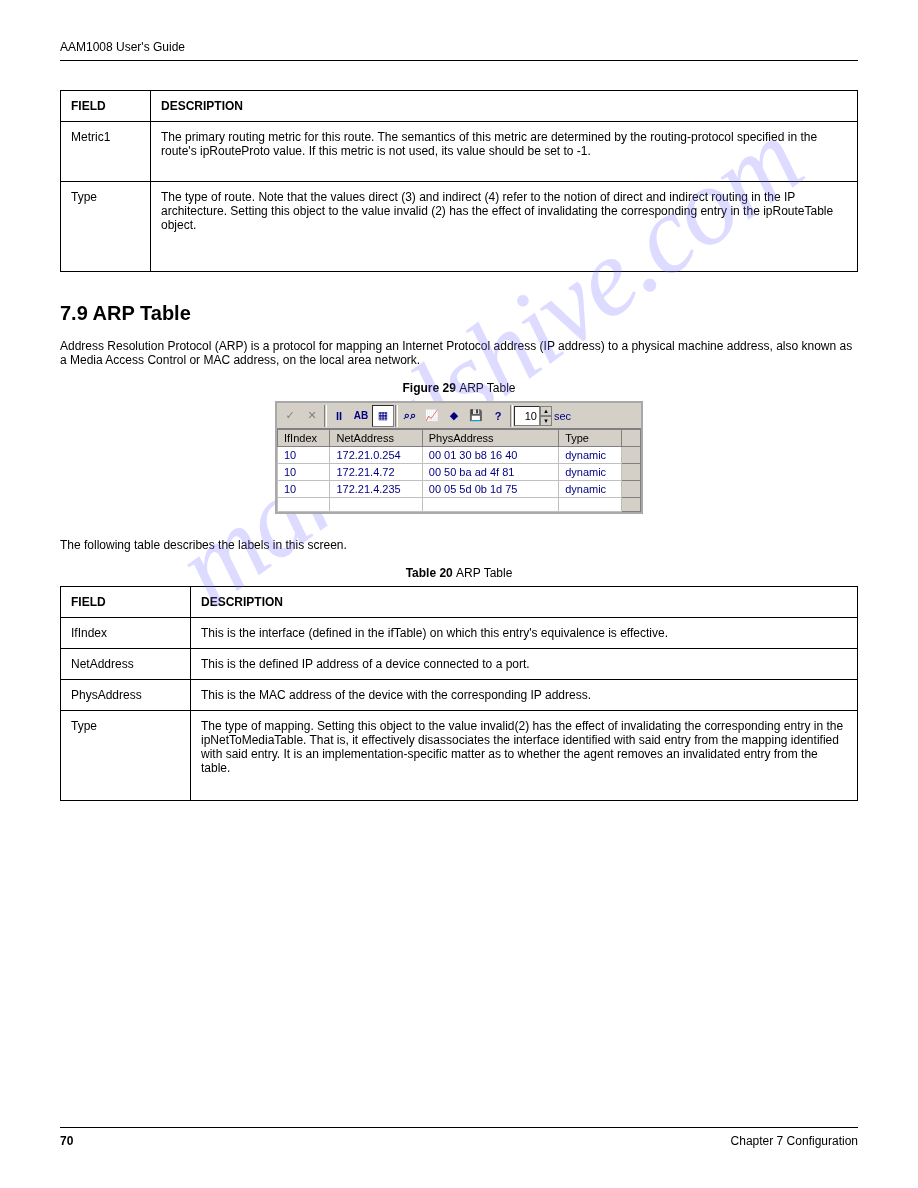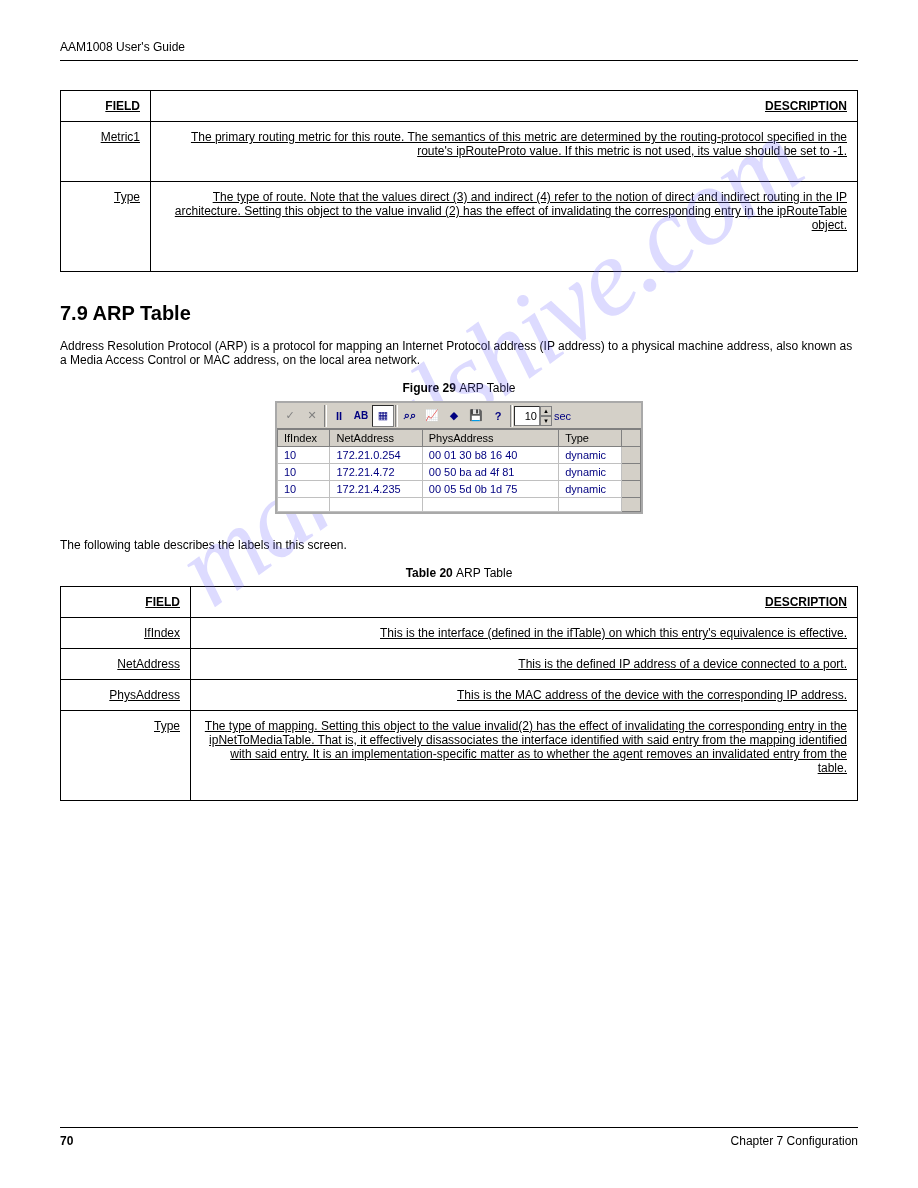--- a/index.html
+++ b/index.html
@@ -22,23 +22,22 @@
   }
   .outer-table {
     width: 100%;
     border-collapse: collapse;
     font-size: 12px;
     margin-bottom: 26px;
   }
   .outer-table th, .outer-table td {
     border: 1px solid #000;
     padding: 8px 10px;
-    text-align: right;
+    text-align: left;
     vertical-align: top;
-    text-decoration: underline;
   }
   .outer-table th {
     font-weight: bold;
   }
   .outer-table td.col-field { width: 90px; }
   .outer-table .cell-high { height: 60px; margin-left: 12px; }
   .outer-table .cell-higher { height: 90px; }
   .section-heading {
     font-size: 20px;
     font-weight: bold;

